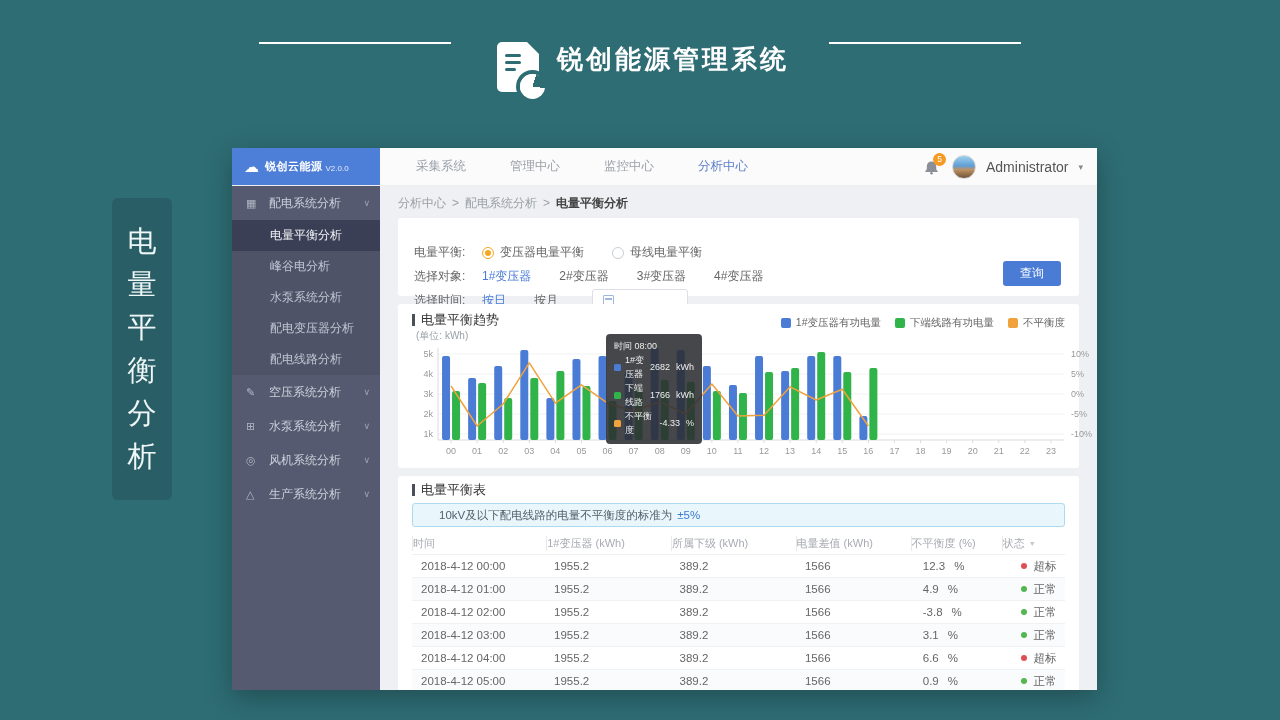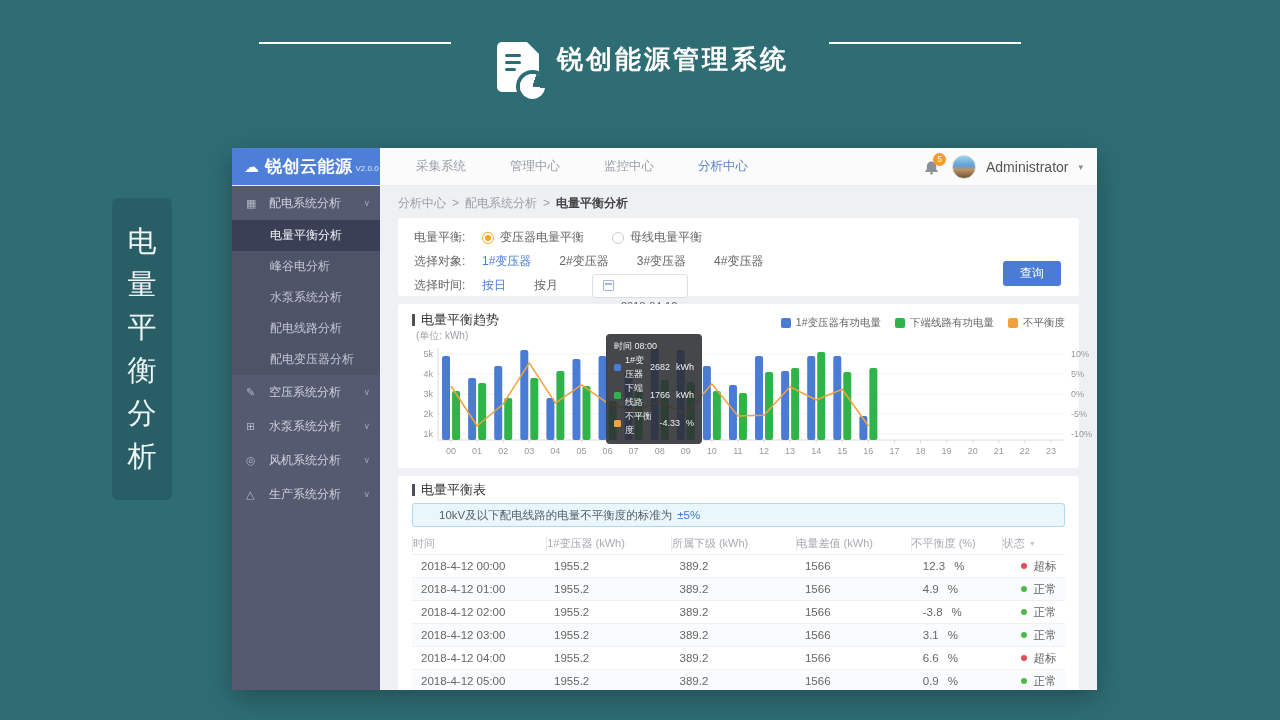--- a/index.html
+++ b/index.html
@@ -28,21 +28,21 @@
                 background:#295e66; border-radius:6px; display:flex; flex-direction:column;
                 align-items:center; justify-content:center; gap:14px; }
   .side-label span { color:#eef6f6; font-size:29px; line-height:1; }
 
   
   .app { position:absolute; left:232px; top:148px; width:865px; height:542px; background:#fff;
          box-shadow:0 8px 26px rgba(0,0,0,.28); overflow:hidden; display:flex; flex-direction:column; }
   .app-header { height:38px; display:flex; align-items:stretch; background:#fbfbfc; border-bottom:1px solid #eee; flex:0 0 38px; }
   .logo { width:148px; background:#4d7ed8; color:#fff; display:flex; align-items:center; padding-left:12px; cursor:pointer; }
   .logo .cloud { font-size:15px; margin-right:6px; }
-  .logo-name { font-size:17px; font-weight:700; letter-spacing:.5px; }
+  .logo-name { font-size:11px; font-weight:700; letter-spacing:.5px; }
   .logo-ver { font-size:8px; margin-left:3px; opacity:.85; align-self:center; margin-top:4px; }
   .top-nav { display:flex; align-items:center; margin-left:14px; }
   .nav-item { font-size:12.5px; color:#9aa0a8; padding:0 22px; cursor:pointer; }
   .nav-item.active { color:#5b7fc7; }
   .header-right { margin-left:auto; display:flex; align-items:center; padding-right:14px; gap:10px; }
   .bell-wrap { position:relative; width:20px; height:20px; cursor:pointer; }
   .bell-wrap svg { position:absolute; left:2px; top:4px; }
   .badge { position:absolute; top:-4px; right:-4px; min-width:13px; height:13px; border-radius:7px;
            background:#f59a23; color:#fff; font-size:8.5px; display:flex; align-items:center; justify-content:center; }
   .avatar { width:24px; height:24px; border-radius:50%; cursor:pointer;
@@ -62,21 +62,21 @@
   .sub-item { height:31px; line-height:31px; padding-left:38px; font-size:12px; color:#c3c6d2; cursor:pointer; }
   .sub-item.active { background:#3a3f55; color:#f2f3f7; }
   .sidebar-fill { flex:1; }
 
   
   .content { flex:1; background:#eef0f3; padding:6px 18px 0; overflow:hidden; }
   .breadcrumb { font-size:12px; color:#9aa0a6; height:22px; display:flex; align-items:center; gap:6px; margin-bottom:4px; }
   .breadcrumb .current { color:#444; font-weight:700; }
 
   .panel { background:#fff; border-radius:3px; }
-  .filter-panel { position:relative; padding:9px 16px 8px; margin-bottom:8px; height:78px; }
+  .filter-panel { position:relative; padding:24px 16px 8px; margin-bottom:8px; height:78px; }
   .f-row { display:flex; align-items:center; height:21px; margin-bottom:3px; }
   .f-label { width:68px; font-size:12px; color:#666; }
   .radio { width:12px; height:12px; border-radius:50%; border:1px solid #c9cdd2; margin-right:6px; position:relative; cursor:pointer; background:#fff; }
   .radio.sel { border-color:#f5a623; }
   .radio.sel::after { content:''; position:absolute; left:2px; top:2px; width:6px; height:6px; border-radius:50%; background:#f5a623; }
   .f-opt { font-size:12px; color:#666; margin-right:28px; cursor:pointer; display:flex; align-items:center; }
   .f-opt.sel-text { color:#4a7cd6; }
   .date-box { display:flex; align-items:center; gap:7px; border:1px solid #dcdfe3; border-radius:3px;
               height:24px; padding:0 10px; margin-left:6px; cursor:pointer; background:#fff; }
   .cal-icon { width:11px; height:11px; border:1px solid #9fb6dd; border-radius:1px; position:relative; }
@@ -175,22 +175,22 @@
       <aside class="sidebar">
         <div class="group-head">
           <span class="g-icon">▦</span>
           <span>配电系统分析</span>
           <span class="chev">∨</span>
         </div>
         <div class="submenu">
           <div class="sub-item active">电量平衡分析</div>
           <div class="sub-item">峰谷电分析</div>
           <div class="sub-item">水泵系统分析</div>
+          <div class="sub-item">配电变压器分析</div>
           <div class="sub-item">配电线路分析</div>
-          <div class="sub-item">配电变压器分析</div>
         </div>
         <div class="group-head">
           <span class="g-icon">✎</span>
           <span>空压系统分析</span>
           <span class="chev">∨</span>
         </div>
         <div class="group-head">
           <span class="g-icon">⊞</span>
           <span>水泵系统分析</span>
           <span class="chev">∨</span>

